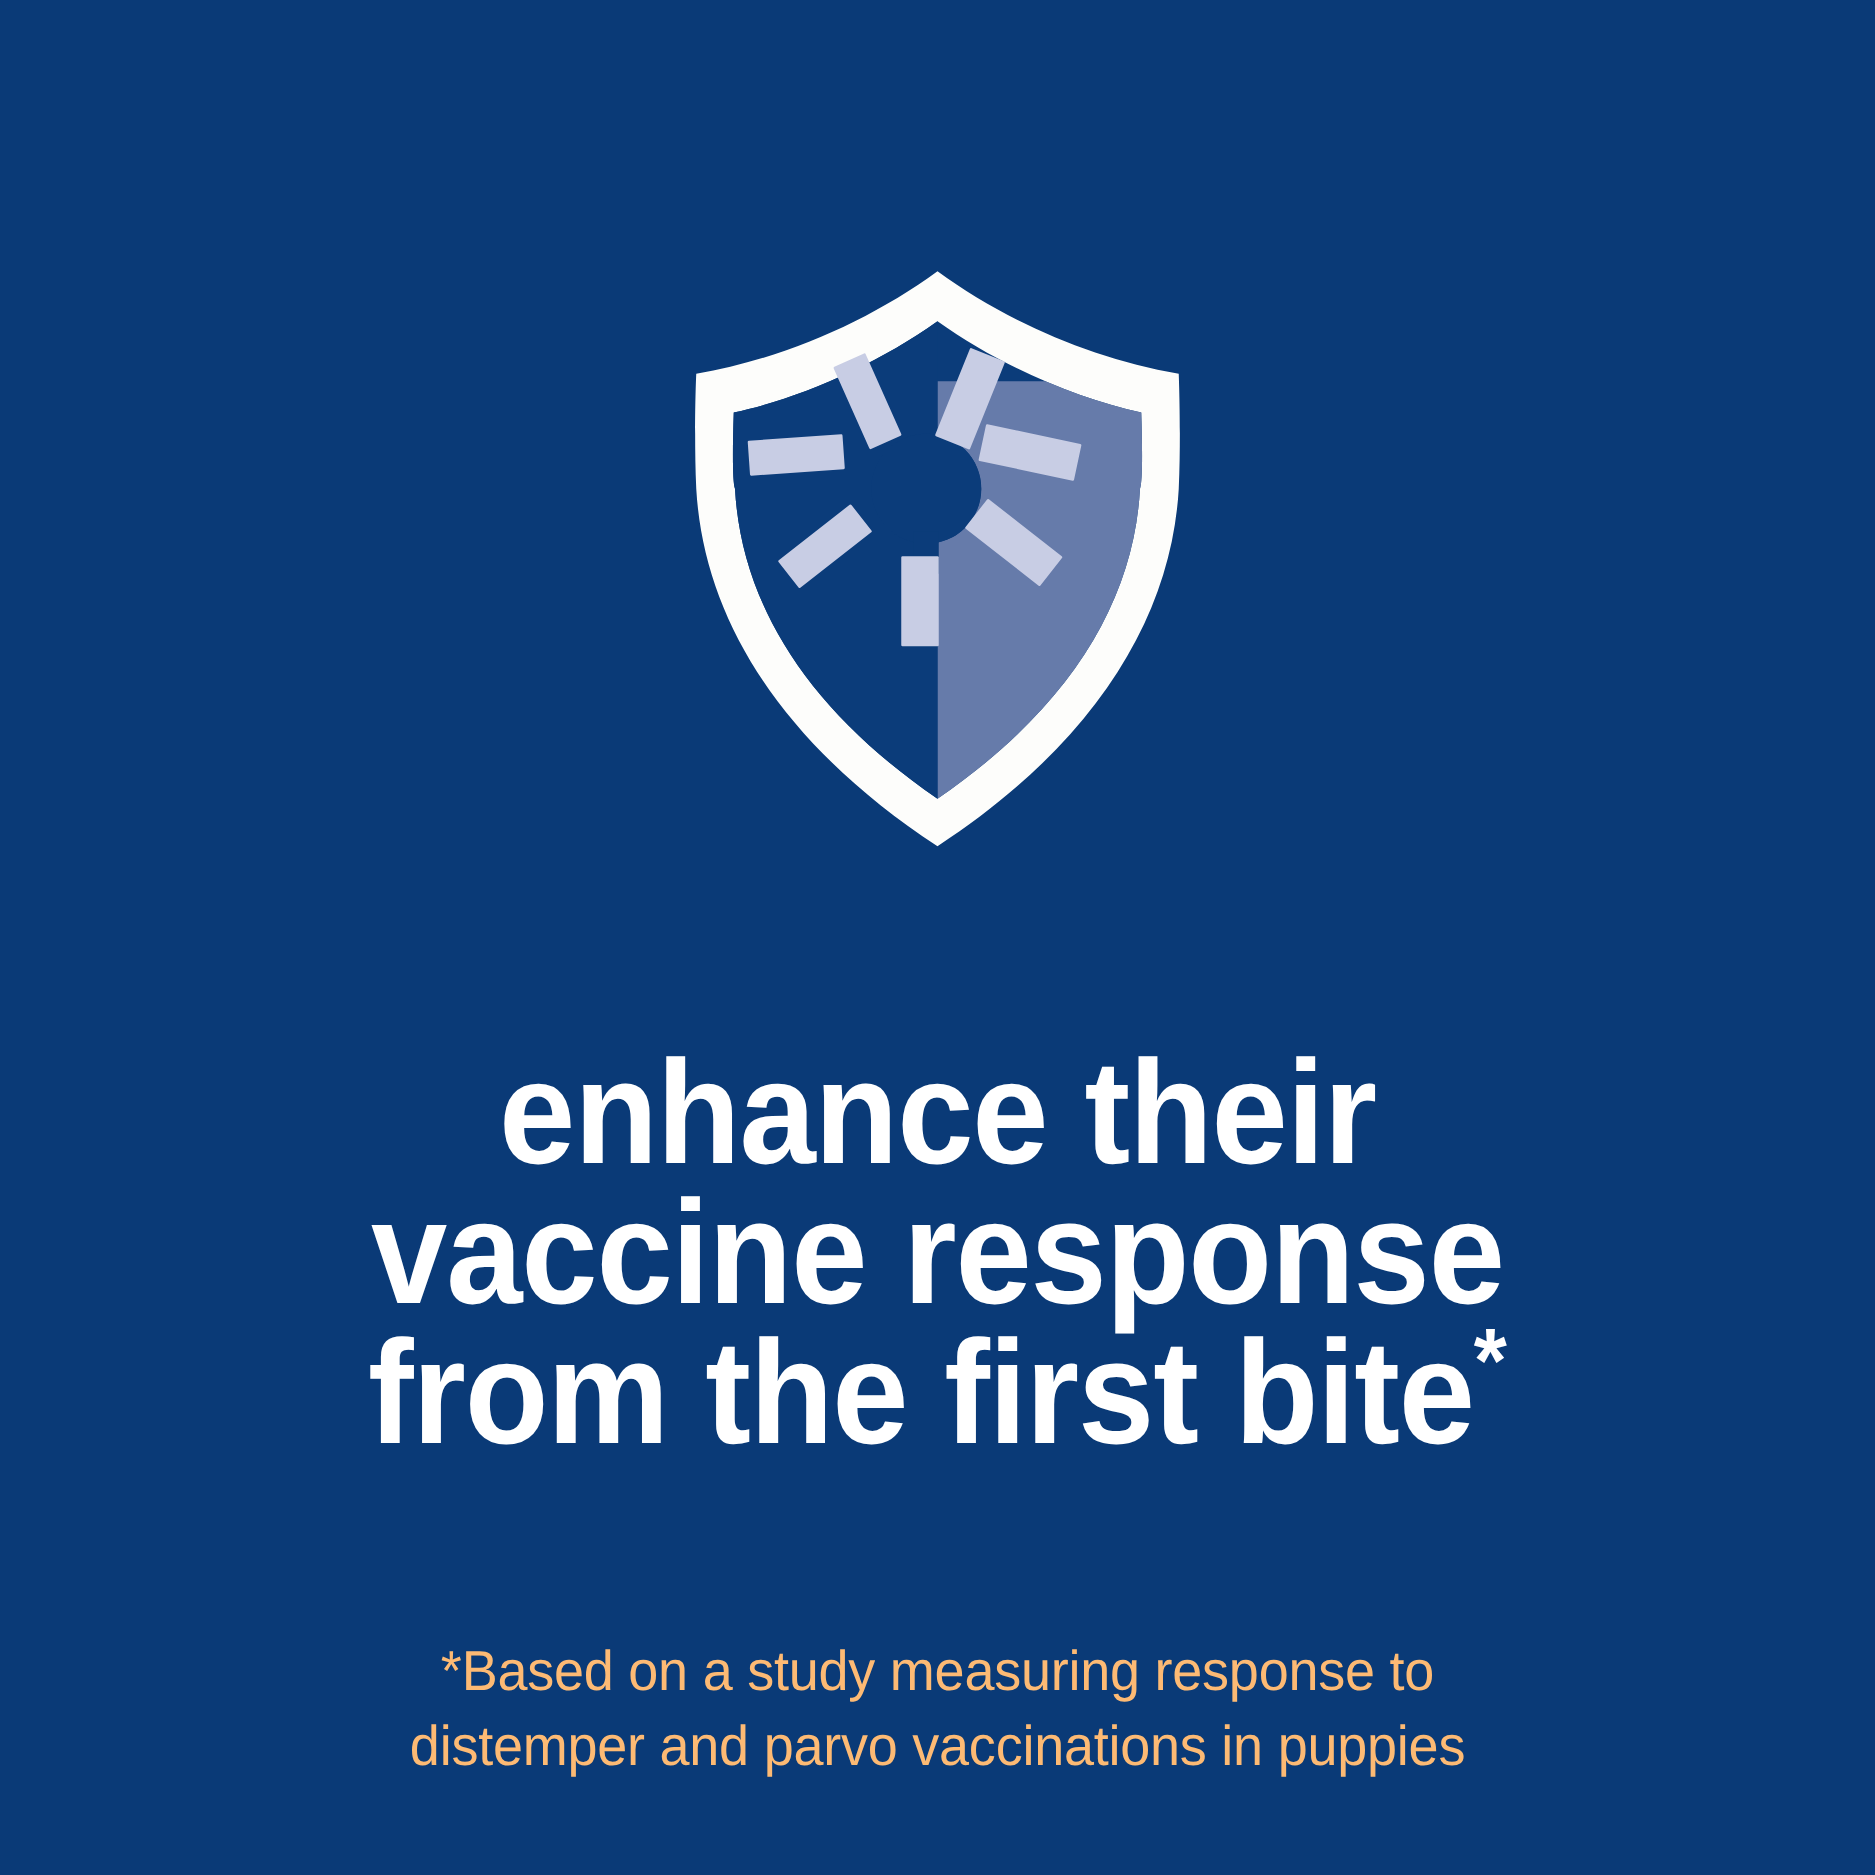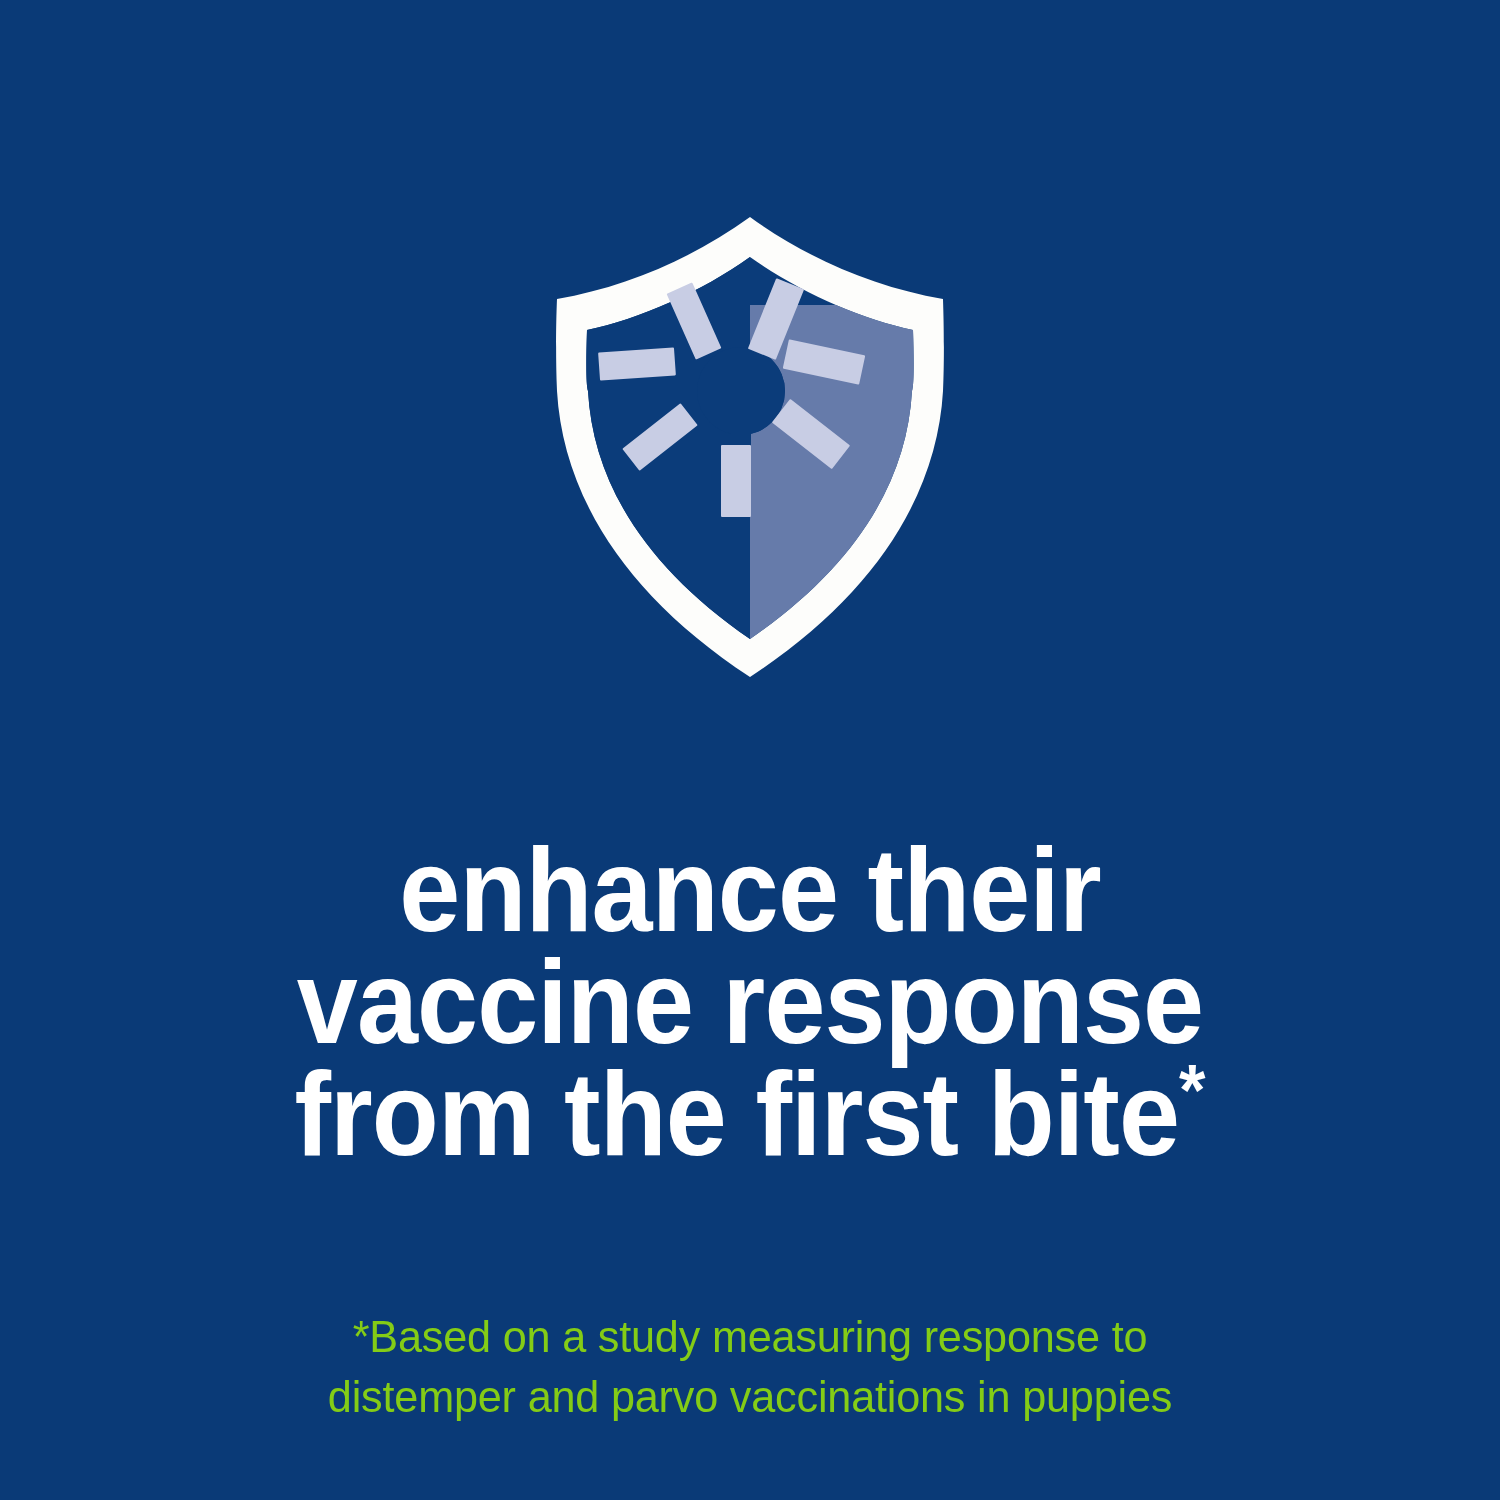--- a/index.html
+++ b/index.html
@@ -67,21 +67,21 @@
     letter-spacing: 0;
   }
 
   
   #footnote {
     position: absolute;
     left: 0;
     top: 1262px;
     width: 1500px;
     text-align: center;
-    color: #84cc16;
+    color: #fdba74;
     font-family: "Liberation Sans Narrow", "Liberation Sans", "DejaVu Sans Condensed", "DejaVu Sans", sans-serif;
     font-weight: 400;
     font-size: 45px;
     line-height: 60px;
     letter-spacing: -0.2px;
   }
   #footnote .fn-line {
     display: block;
     white-space: nowrap;
     transform: scaleX(0.96);

